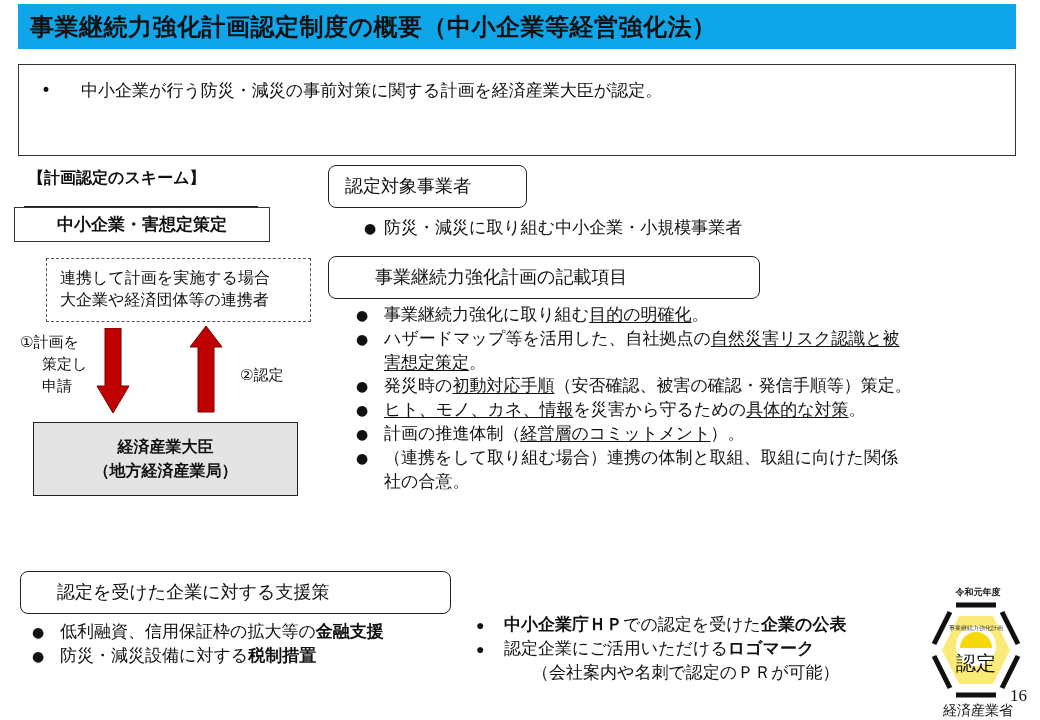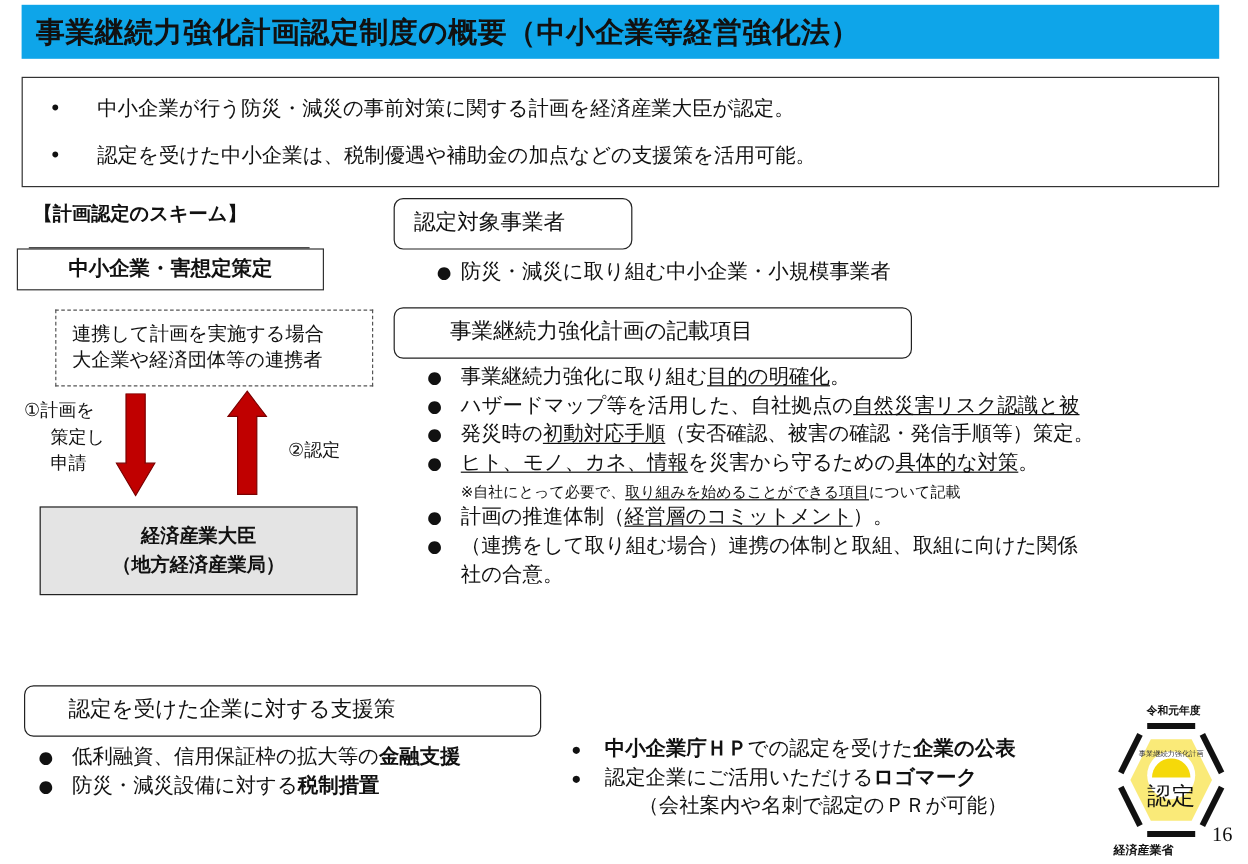--- a/index.html
+++ b/index.html
@@ -26,36 +26,33 @@
     .section-3 { left: 20px; top: 571px; width: 431px; height: 43px; padding-left: 36px; }
 
     .bullet-line { font-size: 17px; line-height: 23px; white-space: nowrap; }
     .bullet-line .b { display: inline-block; width: 28px; font-size: 14px; }
     .cont { padding-left: 28px; }
     u { text-decoration: underline; text-underline-offset: 2px; }
     .note { font-size: 12.5px; line-height: 18px; white-space: nowrap; }
 
     .logo { left: 926px; top: 600px; width: 100px; height: 100px; }
     .logo-top { left: 928px; top: 586px; width: 100px; font-size: 9px; font-weight: bold; text-align: center; }
-    .logo-bottom { left: 928px; top: 702px; width: 100px; font-size: 10px; font-weight: bold; }
+    .logo-bottom { left: 928px; top: 702px; width: 100px; font-size: 14px; font-weight: normal; text-align: center; }
     .page-num { left: 1010px; top: 686px; font-size: 17px; font-family: "Liberation Serif", serif; }
   </style>
 </head>
 <body>
 
 <div class="abs title-bar">
   <div class="abs title-text">事業継続力強化計画認定制度の概要（中小企業等経営強化法）</div>
 </div>
 
 <div class="abs summary-box">
   <div class="summary-item" style="top:14px;">
     <span class="dot">•</span><span>中小企業が行う防災・減災の事前対策に関する計画を経済産業大臣が認定。</span>
-  </div>
-  <div class="summary-item" style="top:53px;">
-    <span class="dot">•</span><span>認定を受けた中小企業は、税制優遇や補助金の加点などの支援策を活用可能。</span>
   </div>
 </div>
 
 <div class="abs scheme-heading">【計画認定のスキーム】</div>
 <div class="abs sme-box">中小企業・害想定策定</div>
 <div class="abs partner-box">
   <div>連携して計画を実施する場合</div>
   <div>大企業や経済団体等の連携者</div>
 </div>
 
@@ -86,28 +83,28 @@
 
 <div class="abs rbox section-2">事業継続力強化計画の記載項目</div>
 
 <div class="abs" style="left:356px; top:303px;">
   <div class="bullet-line">
     <span class="b">●</span><span>事業継続力強化に取り組む</span><u>目的の明確化</u><span>。</span>
   </div>
   <div class="bullet-line">
     <span class="b">●</span><span>ハザードマップ等を活用した、自社拠点の</span><u>自然災害リスク認識と被</u>
   </div>
+  <div class="bullet-line cont">
+    <u>害想定策定</u><span>。</span>
+  </div>
   <div class="bullet-line">
     <span class="b">●</span><span>発災時の</span><u>初動対応手順</u><span>（安否確認、被害の確認・発信手順等）策定。</span>
   </div>
   <div class="bullet-line">
     <span class="b">●</span><u>ヒト、モノ、カネ、情報</u><span>を災害から守るための</span><u>具体的な対策</u><span>。</span>
-  </div>
-  <div class="note cont" style="margin:2px 0 1px;">
-    <span>※自社にとって必要で、</span><u>取り組みを始めることができる項目</u><span>について記載</span>
   </div>
   <div class="bullet-line">
     <span class="b">●</span><span>計画の推進体制（</span><u>経営層のコミットメント</u><span>）。</span>
   </div>
   <div class="bullet-line">
     <span class="b">●</span><span>（連携をして取り組む場合）連携の体制と取組、取組に向けた関係</span>
   </div>
   <div class="bullet-line cont">
     <span>社の合意。</span>
   </div>

